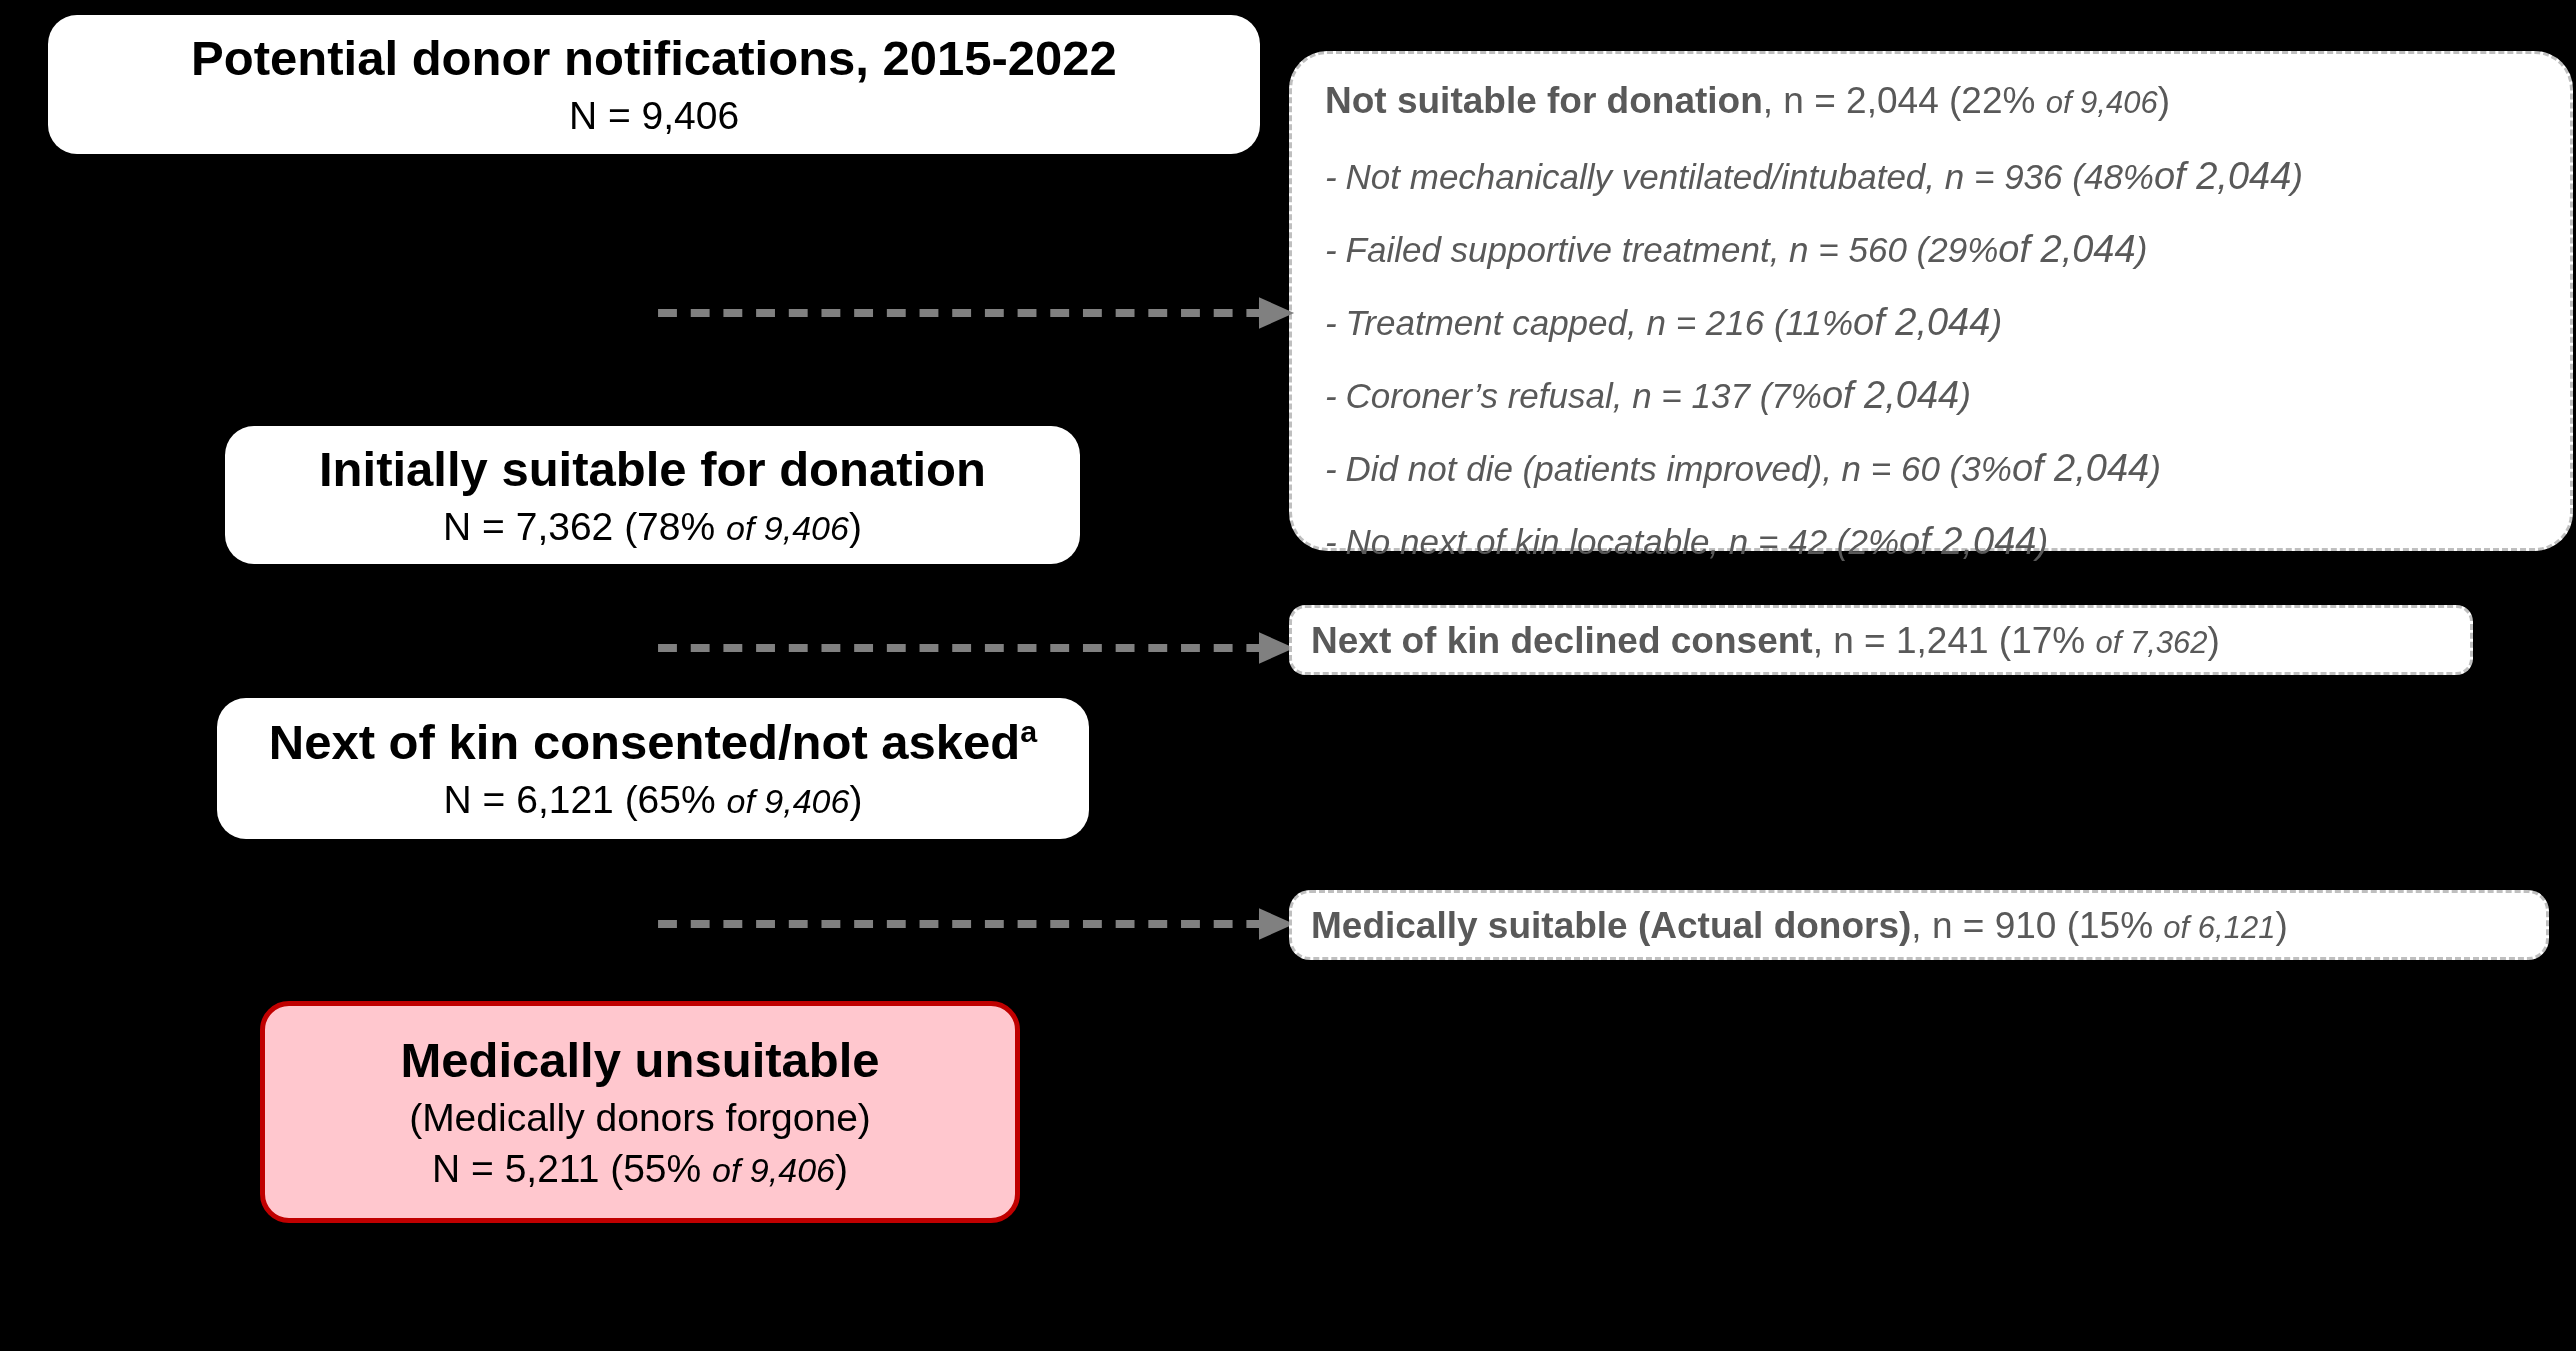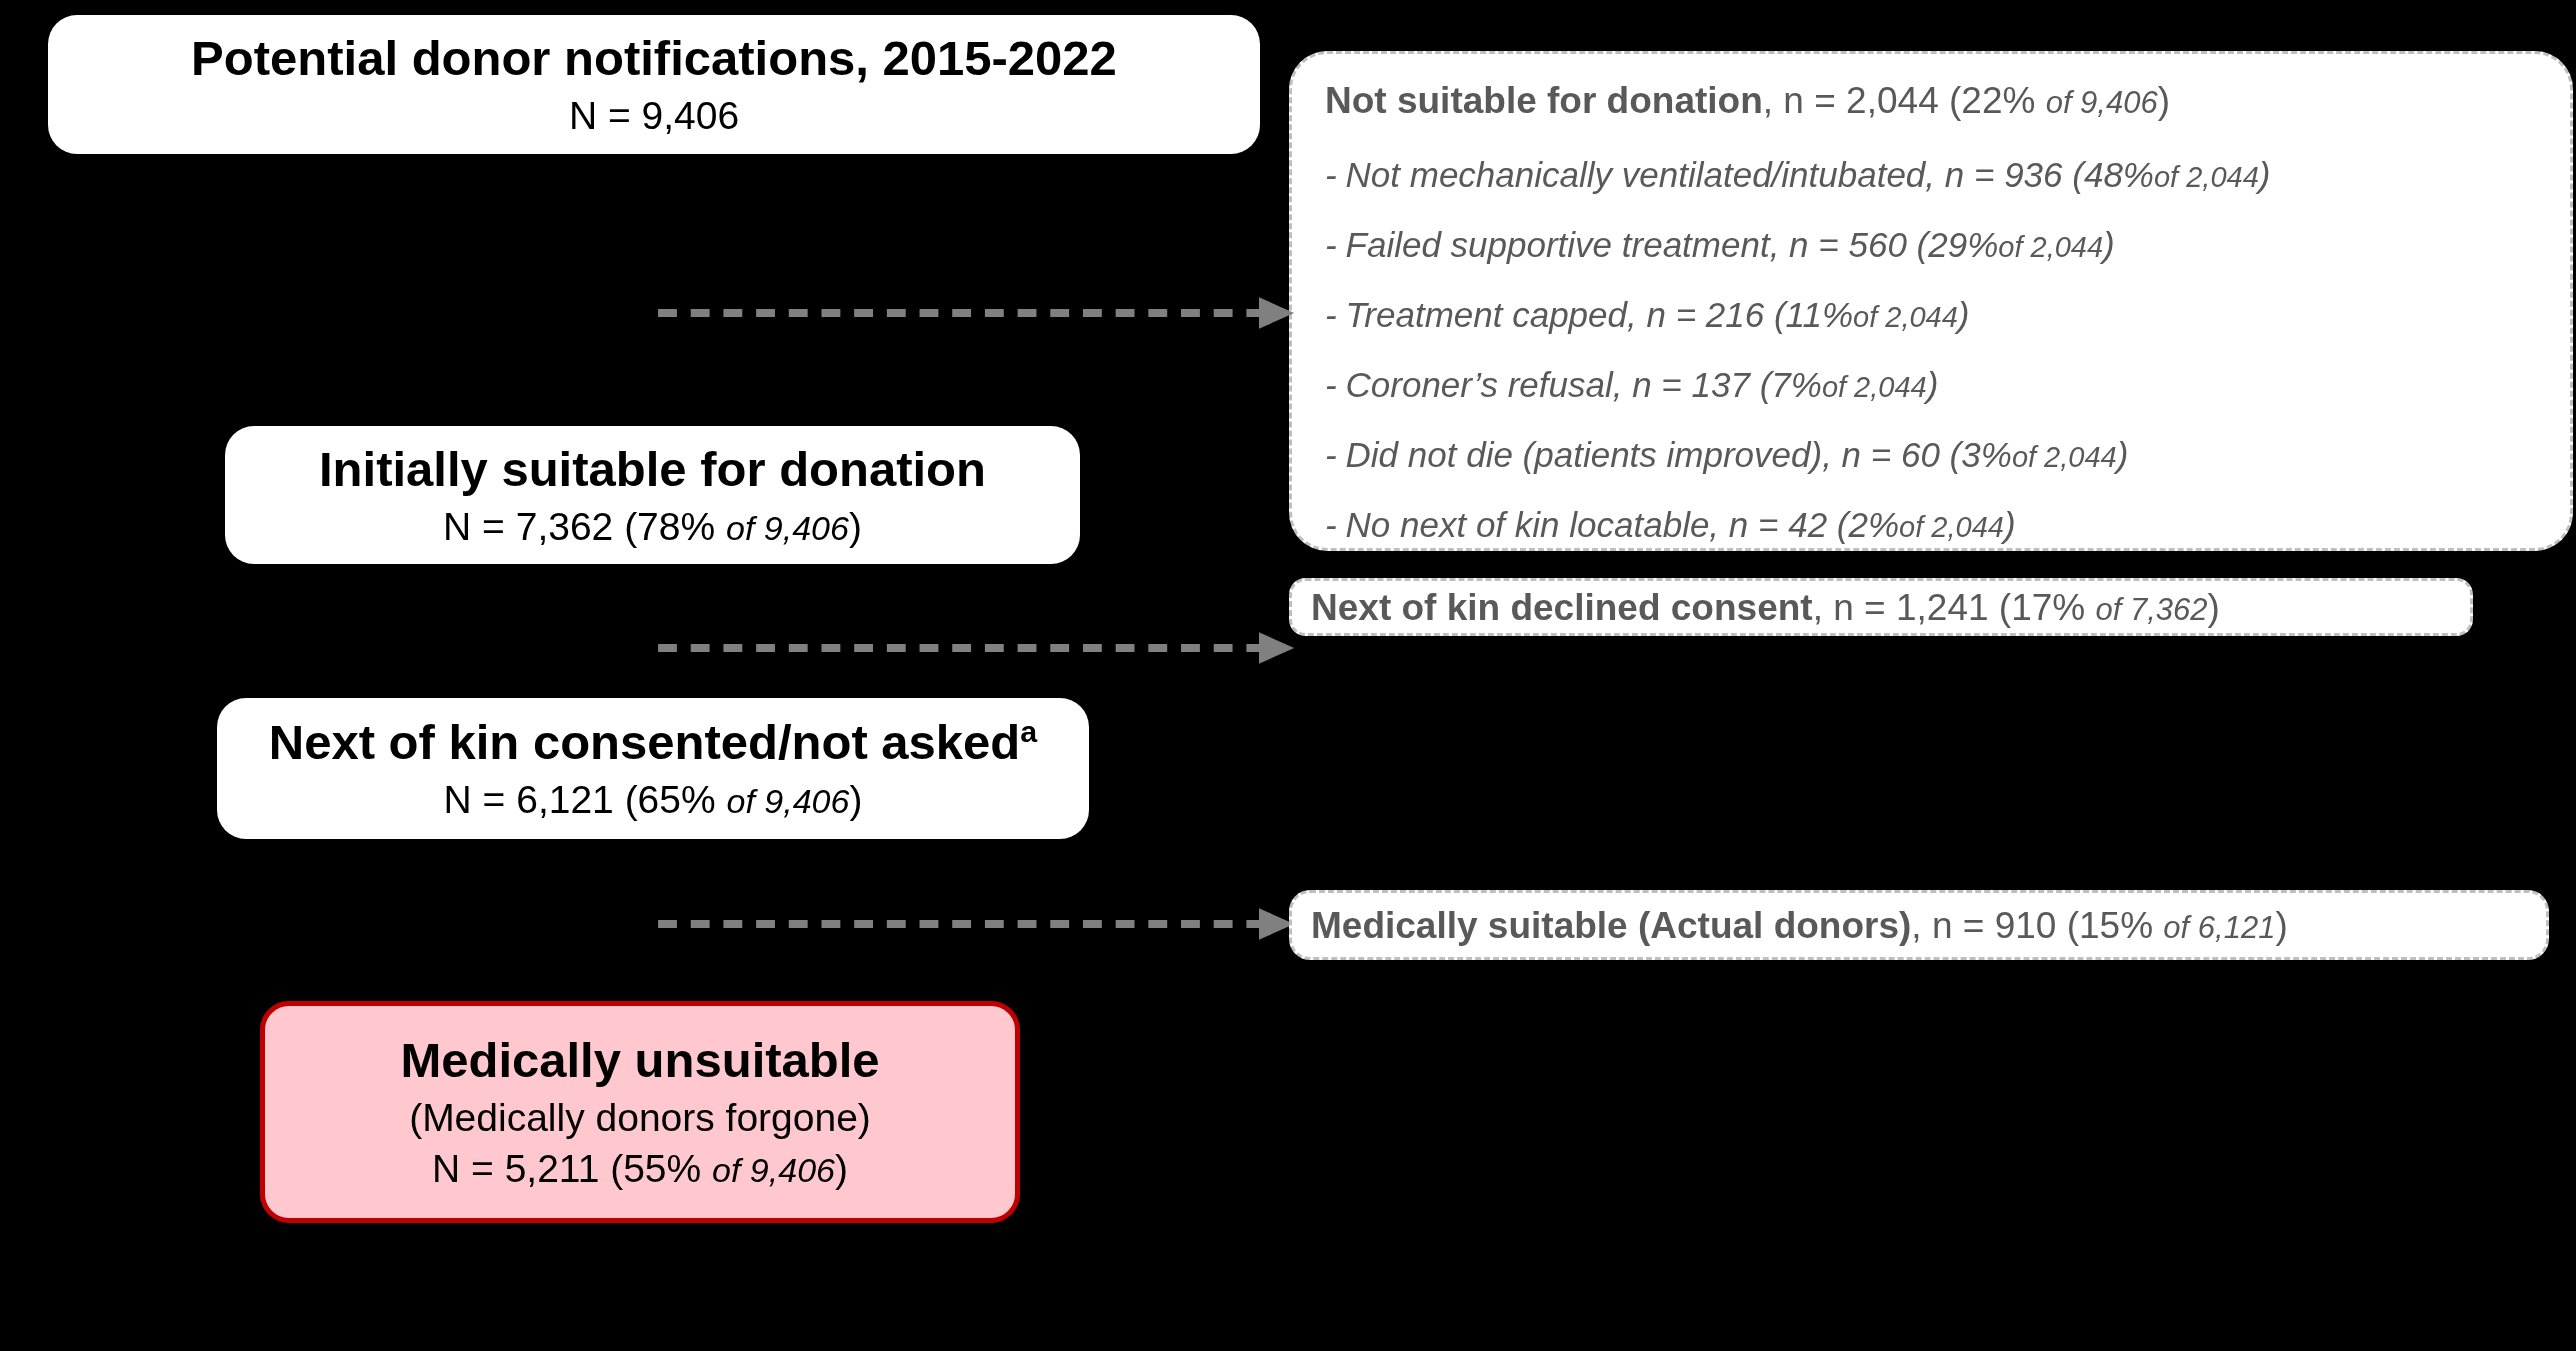--- a/index.html
+++ b/index.html
@@ -89,21 +89,21 @@
     display: flex;
     align-items: baseline;
     font-size: 35px;
     font-style: italic;
     font-weight: normal;
     color: #595959;
     white-space: nowrap;
     line-height: 1.0;
   }
   .g-item .dash { margin-right: 8.9px; }
-  .g-item .gp   { font-size: 29px; font-style: italic; }
+  .g-item .gp   { font-size: 38px; font-style: italic; }
 
   .bar-text {
     font-size: 37px;
     white-space: nowrap;
     color: #595959;
     line-height: 1.0;
     padding-left: 19px;
   }
   .bar-text .hl { font-weight: bold; }
   .bar-text .hr { font-weight: normal; }
@@ -179,21 +179,21 @@
   <div class="box box-white" style="left:225px; top:426px; width:855px; height:138px;">
     <div class="line t-title">Initially suitable for donation</div>
     <div class="line t-body"><span>N = 7,362 (78% </span><span class="t-pct">of 9,406</span><span>)</span></div>
   </div>
 
   <svg class="arrow" style="left:652px; top:626px; width:652px; height:44px;" viewBox="0 0 1030 70">
     <line x1="6" y1="35" x2="965" y2="35" stroke="#808080" stroke-width="13" stroke-dasharray="30,22" stroke-linecap="butt"></line>
     <polygon points="962,10 1018,35 962,60" fill="#808080"></polygon>
   </svg>
 
-  <div class="box box-gray-dashed-sm" style="left:1289px; top:578px; width:1184px; height:58px;text-align:center;">
+  <div class="box box-gray-dashed-sm" style="left:1289px; top:605px; width:1184px; height:70px;text-align:center;">
     <div class="bar-text">
       <span class="hl">Next of kin declined consent</span><span class="hr">, n = 1,241 (17% </span><span class="hp">of 7,362</span><span class="hr">)</span>
     </div>
   </div>
 
   <div class="box box-white" style="left:217px; top:698px; width:872px; height:141px;">
     <div class="line t-title"><span>Next of kin consented/not asked</span><sup class="fn">a</sup></div>
     <div class="line t-body"><span>N = 6,121 (65% </span><span class="t-pct">of 9,406</span><span>)</span></div>
   </div>
 

